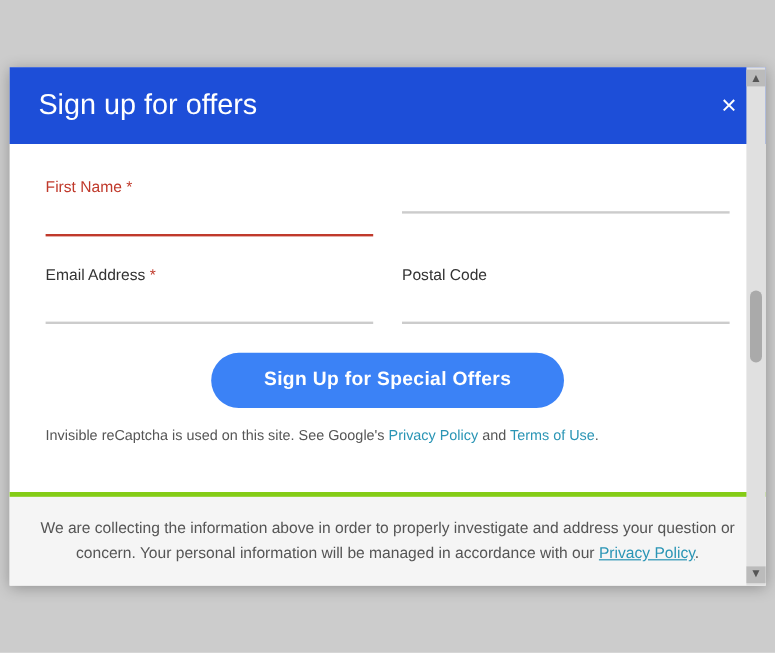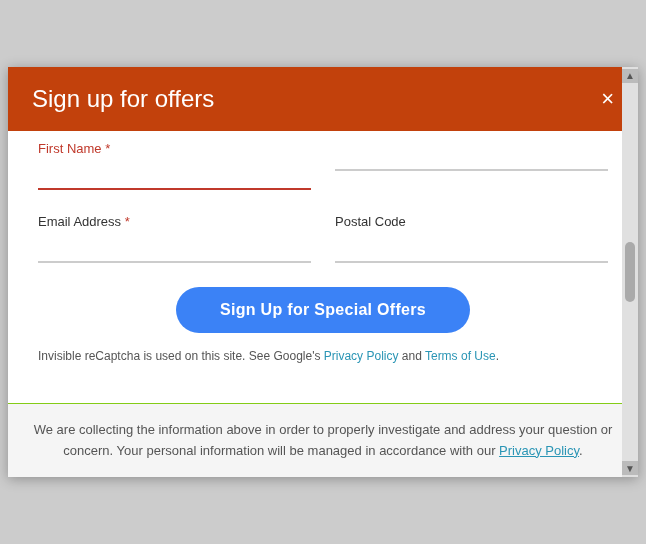--- a/index.html
+++ b/index.html
@@ -15,21 +15,21 @@
     }
 
     .modal-wrapper {
       width: 630px;
       background: #fff;
       box-shadow: 0 2px 12px rgba(0,0,0,0.3);
       position: relative;
     }
 
     .modal-header {
-      background: #c2410c;
+      background: #1d4ed8;
       padding: 18px 24px;
       display: flex;
       align-items: center;
       justify-content: space-between;
     }
 
     .modal-title {
       color: #fff;
       font-size: 24px;
       font-weight: 300;
@@ -38,21 +38,21 @@
     .close-btn {
       color: #fff;
       font-size: 22px;
       cursor: pointer;
       background: none;
       border: none;
       line-height: 1;
     }
 
     .modal-body {
-      padding: 10px 30px 20px 30px;
+      padding: 28px 30px 20px 30px;
     }
 
     .form-row {
       display: flex;
       gap: 24px;
       margin-bottom: 24px;
     }
 
     .form-group {
       flex: 1;
@@ -145,21 +145,21 @@
       text-decoration: none;
     }
 
     .privacy-notice {
       background: #f5f5f5;
       padding: 16px 20px;
       font-size: 13px;
       color: #555;
       text-align: center;
       line-height: 1.6;
-      border-top: 1px solid #84cc16;
+      border-top: 4px solid #84cc16;
     }
 
     .privacy-notice a {
       color: #2a95b5;
       text-decoration: underline;
     }
 
     .scrollbar-area {
       position: absolute;
       right: 0;

